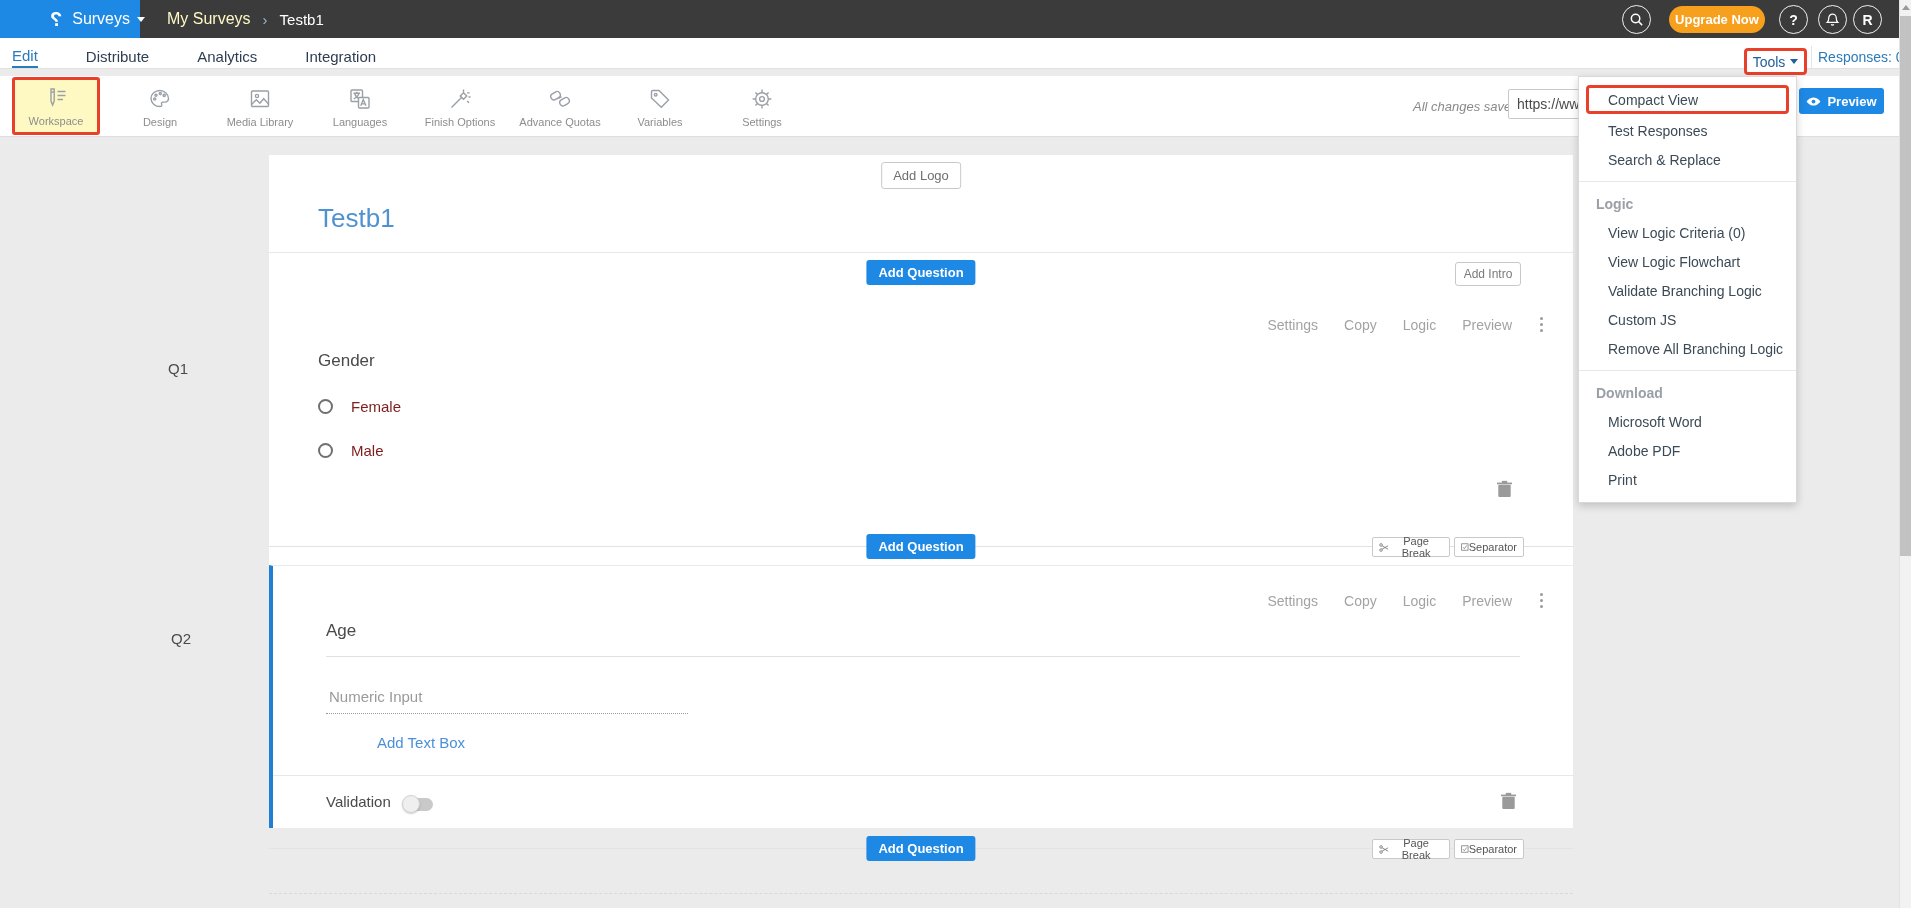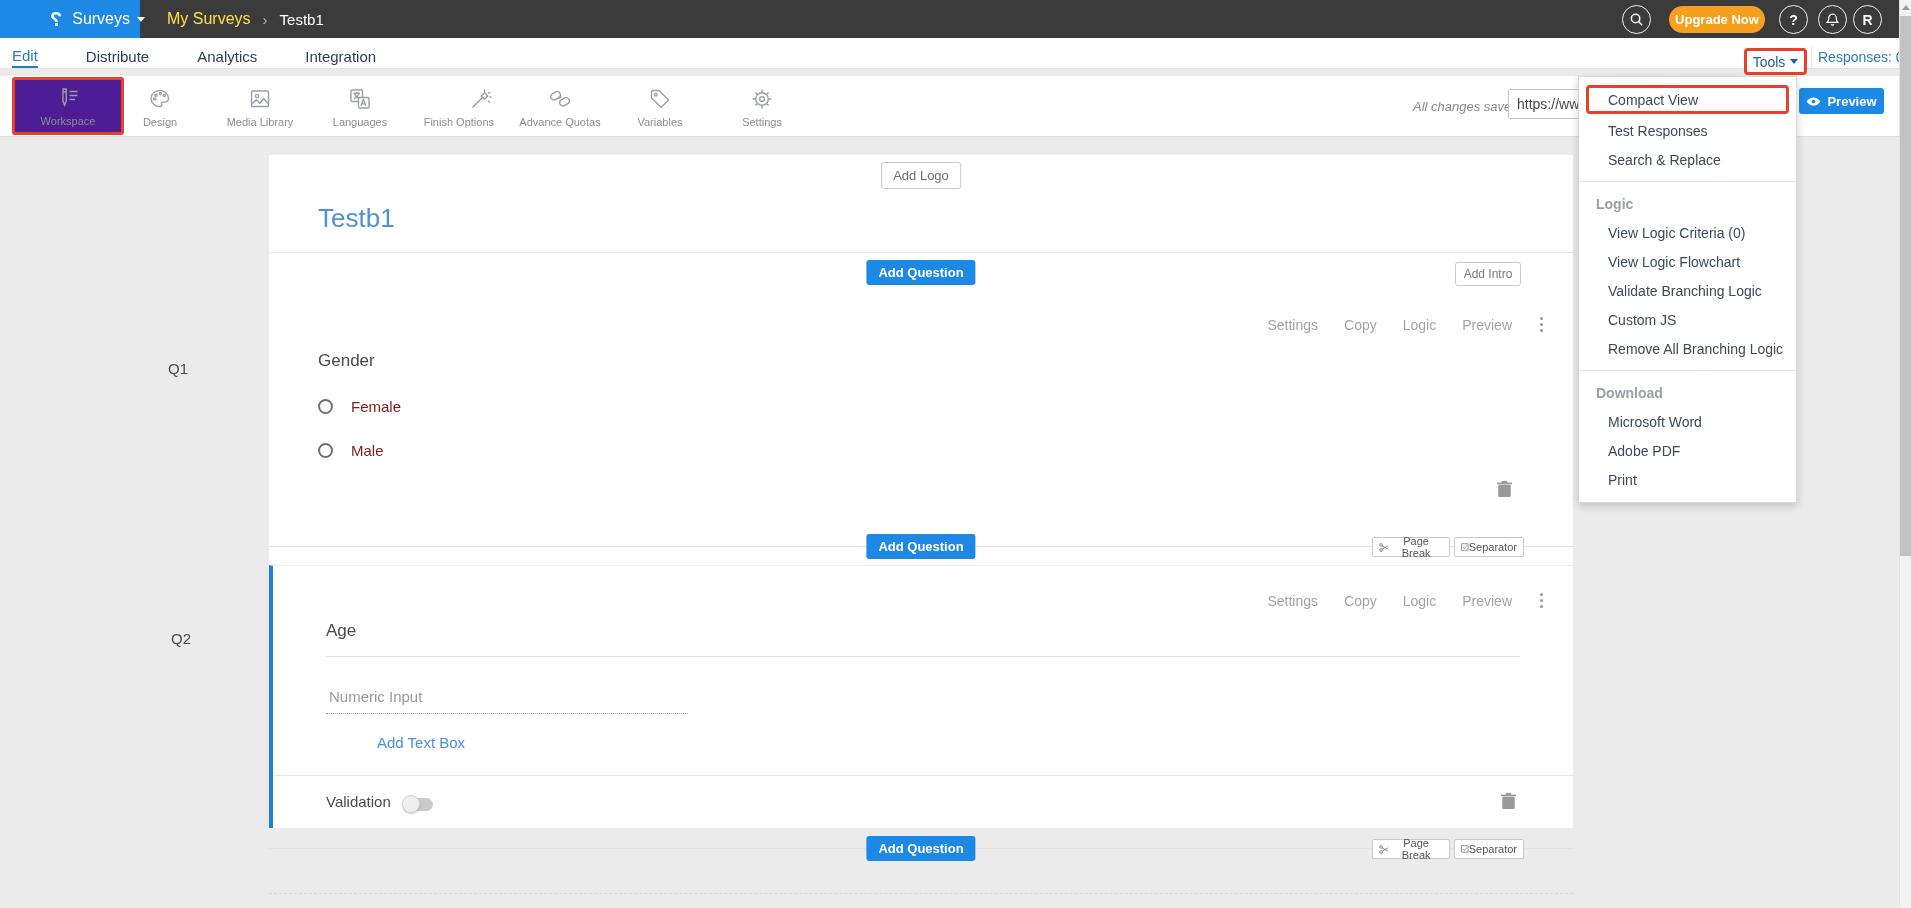--- a/index.html
+++ b/index.html
@@ -7,21 +7,21 @@
   .app { position: relative; width: 1911px; height: 908px; background: #ebebeb; overflow: hidden; }
 
   
   .topbar { position: absolute; left: 0; top: 0; width: 1911px; height: 38px; background: #3b3b3b; }
   .brand { position: absolute; left: 0; top: 0; width: 140px; height: 38px; background: #1e88e5; display: flex; align-items: center; cursor: pointer; }
   .brand-logo { margin-left: 50px; color: #fff; font-size: 20px; font-weight: bold; transform: scaleX(-1); display:inline-block; }
   .brand-name { margin-left: 10px; color: #fff; font-size: 16px; }
   .caret-down { width: 0; height: 0; border-left: 4px solid transparent; border-right: 4px solid transparent; border-top: 5px solid currentColor; display: inline-block; }
   .brand .caret-down { color: #fff; margin-left: 7px; }
   .breadcrumb { position: absolute; left: 167px; top: 0; height: 38px; display: flex; align-items: center; gap: 12px; }
-  .bc-parent { color: #fde047; font-size: 16px; cursor: pointer; }
+  .bc-parent { color: #fef9c3; font-size: 16px; cursor: pointer; }
   .bc-sep { color: #9cb8cc; font-size: 15px; }
   .bc-current { color: #ffffff; font-size: 15px; }
   .top-circle { position: absolute; top: 5px; width: 29px; height: 29px; border: 1.5px solid rgba(255,255,255,.92); border-radius: 50%; display: flex; align-items: center; justify-content: center; color: #fff; font-size: 14px; font-weight: bold; cursor: pointer; }
   .upgrade-btn { position: absolute; left: 1669px; top: 6px; width: 96px; height: 27px; background: #f7a01d; border: none; border-radius: 14px; color: #fff; font-size: 13px; font-weight: bold; font-family: inherit; cursor: pointer; }
 
   
   .navbar { position: absolute; left: 0; top: 38px; width: 1911px; height: 31px; background: #fff; border-bottom: 1px solid #e1e1e1; }
   .nav-tabs { position: absolute; left: 12px; top: 0; height: 38px; display: flex; align-items: center; }
   .nav-tab { font-size: 15px; color: #2d3e50; cursor: pointer; padding-bottom: 2px; }
   .nav-tab.active { color: #2b7bb9; border-bottom: 2px solid #2b7bb9; }
@@ -29,21 +29,21 @@
   .tools-box { position: absolute; left: 1744px; top: 10px; width: 63px; height: 27px; border: 3px solid #e8402a; border-radius: 4px; display: flex; align-items: center; justify-content: center; gap: 5px; color: #21619e; font-size: 14px; cursor: pointer; background: #fff; }
   .tools-box .caret-down { color: #21619e; }
   .nav-vdiv { position: absolute; left: 1811px; top: 8px; width: 1px; height: 24px; background: #e5e5e5; }
   .responses { position: absolute; left: 1818px; top: 0; height: 38px; display: flex; align-items: center; color: #2b7bb9; font-size: 14px; }
 
   
   .toolbar { position: absolute; left: 0; top: 76px; width: 1911px; height: 61px; background: #fff; border-bottom: 1px solid #dedede; }
   .tool-item { position: absolute; top: 3px; width: 90px; height: 55px; display: flex; flex-direction: column; align-items: center; justify-content: center; gap: 4px; cursor: pointer; }
   .tool-item .tool-label { font-size: 11px; color: #8d8d8d; white-space: nowrap; }
   .tool-item svg { stroke: #9aa0a6; fill: none; stroke-width: 1.4; }
-  .tool-item.active-tool { left: 12px; top: 1px; width: 112px; height: 58px; background: #4c1d95; border: 3px solid #e8402a; border-radius: 3px; }
+  .tool-item.active-tool { left: 12px; top: 1px; width: 88px; height: 58px; background: #fef9c3; border: 3px solid #e8402a; border-radius: 3px; }
   .saved-status { position: absolute; left: 1413px; top: 0; height: 61px; display: flex; align-items: center; font-size: 13px; font-style: italic; color: #8a8a8a; }
   .url-input { position: absolute; left: 1508px; top: 13px; width: 220px; height: 30px; border: 1px solid #c9c9c9; border-radius: 2px; padding: 0 8px; font-size: 14px; color: #4a4a4a; font-family: inherit; background: #fff; }
   .preview-btn { position: absolute; left: 1799px; top: 12px; width: 85px; height: 26px; background: #1e88e5; border: none; border-radius: 3px; color: #fff; font-size: 13px; font-weight: bold; font-family: inherit; display: flex; align-items: center; justify-content: center; gap: 6px; cursor: pointer; }
 
   
   .tools-menu { position: absolute; left: 1578px; top: 76px; width: 219px; background: #fff; border: 1px solid #d9d9d9; box-shadow: 0 3px 8px rgba(0,0,0,.18); z-index: 50; padding: 5px 0 8px 0; }
   .menu-item { height: 29px; display: flex; align-items: center; padding-left: 29px; font-size: 14px; color: #3b4a56; cursor: pointer; }
   .menu-item-highlight { margin: 3px 7px 2px 7px; border: 3px solid #e8402a; border-radius: 4px; height: 29px; padding-left: 19px; }
   .menu-divider { border-top: 1px solid #e7e7e7; margin: 7px 0; }
   .menu-header { height: 29px; display: flex; align-items: center; padding-left: 17px; font-size: 14px; font-weight: bold; color: #9aa0a6; }
@@ -171,21 +171,21 @@
     <div class="tool-item" style="left:315px;">
       <svg width="26" height="26" viewBox="0 0 26 26">
         <rect x="4" y="4" width="11.5" height="11.5" rx="1"></rect>
         <path d="M6.5 7.2h6.5M9.8 5.8v1.4M12 7.2c-.6 2.4-2.6 4.6-5.2 5.6M7.6 7.2c.7 2.4 2.7 4.8 5.4 5.6"></path>
         <rect x="11.5" y="11.5" width="10.5" height="10.5" rx="1" fill="#fff"></rect>
         <path d="M13.8 19.8l2.5-6.2 2.6 6.2M14.7 17.9h3.4"></path>
       </svg>
       <span class="tool-label">Languages</span>
     </div>
 
-    <div class="tool-item" style="left:404px;align-items:flex-end;">
+    <div class="tool-item" style="left:415px;">
       <svg width="26" height="26" viewBox="0 0 26 26">
         <path d="M4.5 21.5L15 11"></path>
           <rect x="14.2" y="7.8" width="4.6" height="4.6" transform="rotate(45 16.5 10.1)"></rect>
         <path d="M16.5 3.5v2.6M20 6.9h2.6M20.2 14.9l1.8 1.8M21.5 11h2"></path>
       </svg>
       <span class="tool-label">Finish Options</span>
     </div>
 
     <div class="tool-item" style="left:515px;">
       <svg width="26" height="26" viewBox="0 0 26 26">

